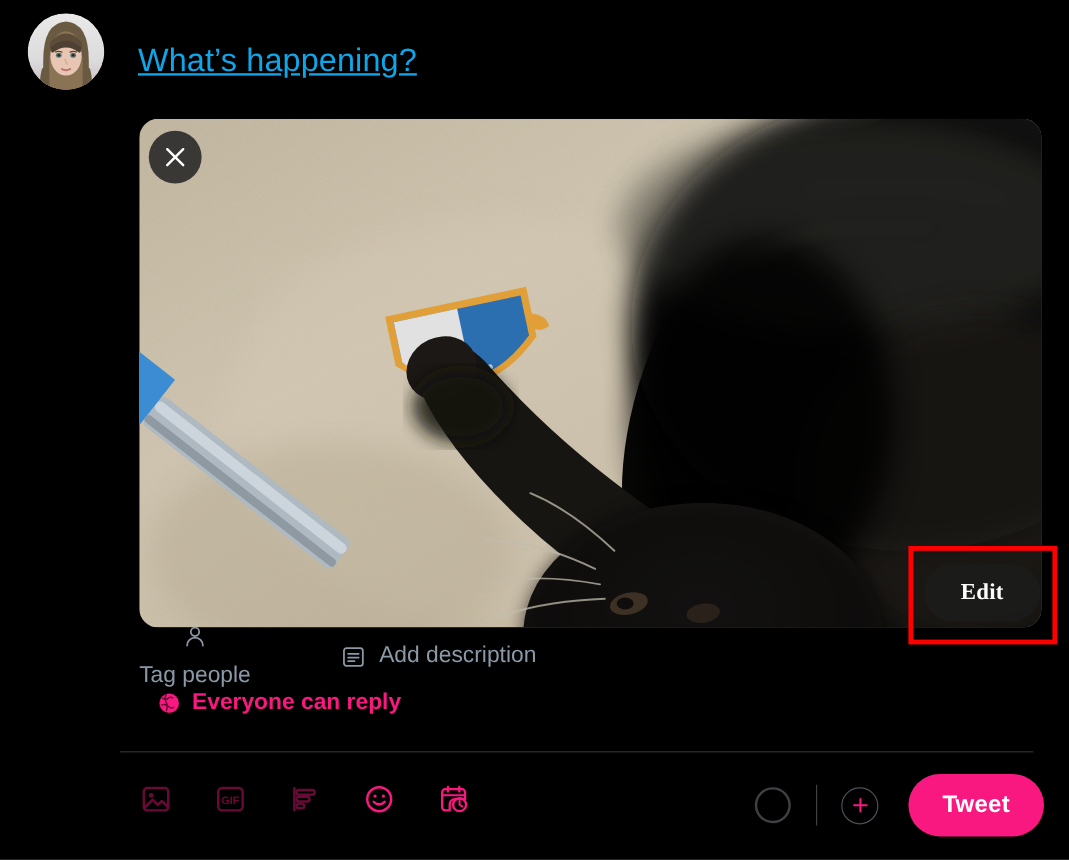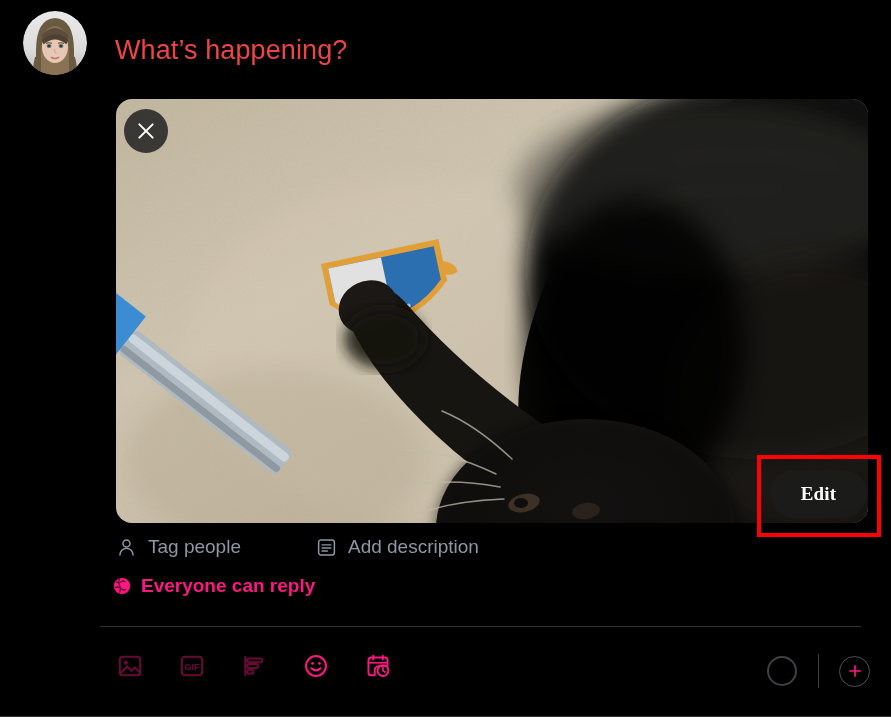--- a/index.html
+++ b/index.html
@@ -36,23 +36,24 @@
     overflow: hidden;
     background: #2b2b2b;
   }
   .avatar svg { display: block; width: 64px; height: 64px; }
 
   .placeholder {
     position: absolute;
     left: 115px; top: 33px;
     font-size: 27px;
     line-height: 34px;
-    color: #ef4444;
+    color: #0ea5e9;
     letter-spacing: 0.1px;
     white-space: nowrap;
+    text-decoration: underline;
   }
 
   
   .media-wrap {
     position: absolute;
     left: 116px; top: 99px;
     width: 752px; height: 424px;
     border-radius: 16px;
     overflow: hidden;
     background: #000;
@@ -104,27 +105,27 @@
   }
   .media-action {
     display: flex;
     align-items: center;
     gap: 11px;
     color: #8B98A5;
     font-size: 19px;
     cursor: pointer;
     white-space: nowrap;
   }
-  .media-action.tag { margin-right: 75px; }
+  .media-action.tag { margin-right: 75px; flex-direction: column; }
   .media-action svg { width: 21px; height: 21px; flex: 0 0 auto; }
 
   
   .reply-scope {
     position: absolute;
-    left: 112px; top: 575px;
+    left: 131px; top: 575px;
     display: flex;
     align-items: center;
     gap: 9px;
     color: #F91880;
     font-size: 19px;
     font-weight: bold;
     cursor: pointer;
   }
   .reply-scope svg { width: 20px; height: 20px; }
 
@@ -432,16 +433,17 @@
     </div>
 
     <div class="right-cluster">
       <div class="char-counter"></div>
       <div class="vdivider"></div>
       <div class="add-btn">
         <svg viewBox="0 0 24 24" xmlns="http://www.w3.org/2000/svg">
           <path d="M12 5 V19 M5 12 H19" stroke="#F91880" stroke-width="2.2" stroke-linecap="round"></path>
         </svg>
       </div>
+      <button class="tweet-btn">Tweet</button>
     </div>
   </div>
 
 </div>
 
 </body></html>

